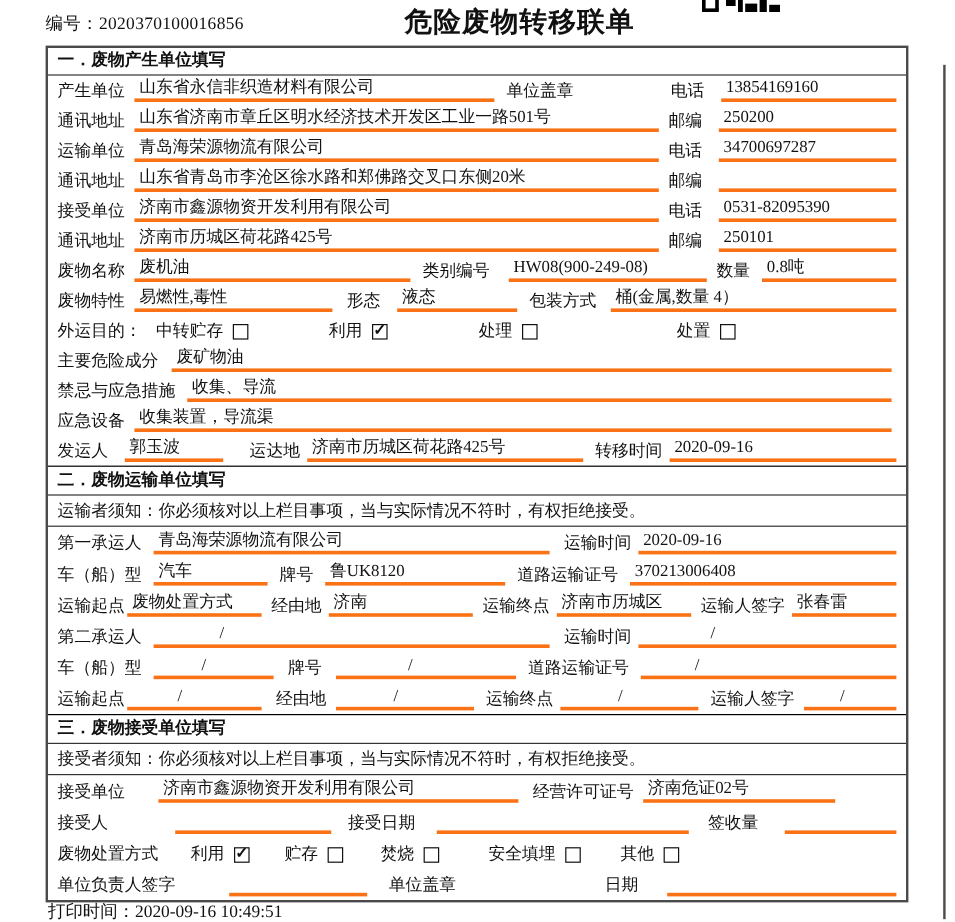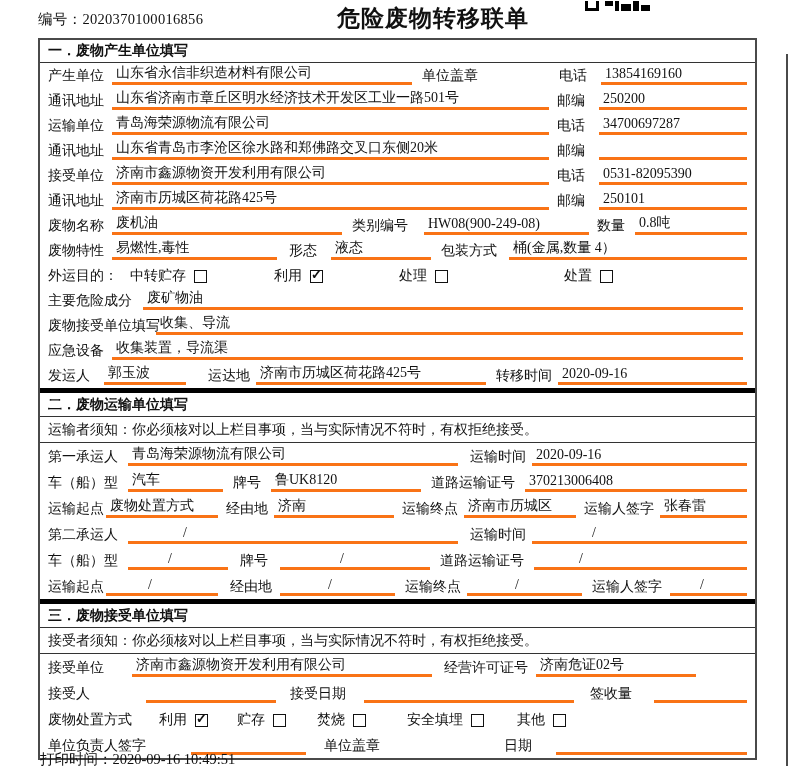--- a/index.html
+++ b/index.html
@@ -11,21 +11,21 @@
   .docno{position:absolute;left:38px;top:10px;font-size:14.5px;letter-spacing:.3px}
   .doc-title{position:absolute;left:70px;top:3px;width:726px;text-align:center;
     font-size:23px;font-weight:bold;letter-spacing:1px}
   .qr{position:absolute;left:585px;top:0;width:66px;height:11px;overflow:hidden}
   .page-edge{position:absolute;left:786px;top:54px;width:2px;height:712px;background:#4a4a4a}
 
   .form{position:absolute;left:38px;top:38px;width:719px;box-sizing:border-box;
     border:2px solid #4a4a4a;background:#fff}
   .sec-h{font-weight:bold;height:22px;line-height:22px;padding-left:8px;
     border-bottom:1px solid #333;font-size:14px}
-  .sec-h.mid{border-top:5px solid #000000;height:23px;line-height:23px}
+  .sec-h.mid{border-top:1px solid #000000;height:23px;line-height:23px}
   .row{display:flex;align-items:flex-end;height:25px;box-sizing:border-box;
     padding:0 8px 3px 8px;white-space:nowrap}
   .sec2 .row,.sec3 .row{height:26px}
   .notice{height:26px;box-sizing:border-box;border-bottom:1px solid #333;
     padding:0 8px;display:flex;align-items:center}
   .lbl{flex:none;white-space:nowrap}
   .val{border-bottom:3px solid #f97316;padding:0 4px;white-space:nowrap;
     box-sizing:border-box;overflow:hidden}
   .flex1{flex:1}
   .spacer{border-bottom:none}
@@ -145,21 +145,21 @@
         <span class="cb"></span>
       </span>
     </div>
 
     <div class="row">
       <span class="lbl" style="width:95px">主要危险成分</span>
       <span class="val flex1" style="margin-right:4px">废矿物油</span>
     </div>
 
     <div class="row">
-      <span class="lbl" style="width:108px">废物接受单位填写</span>
+      <span class="lbl" style="width:108px">禁忌与应急措施</span>
       <span class="val flex1" style="margin-right:4px">收集、导流</span>
     </div>
 
     <div class="row">
       <span class="lbl" style="width:64px">应急设备</span>
       <span class="val flex1" style="margin-right:4px">收集装置，导流渠</span>
     </div>
 
     <div class="row">
       <span class="lbl" style="width:56px">发运人</span>

